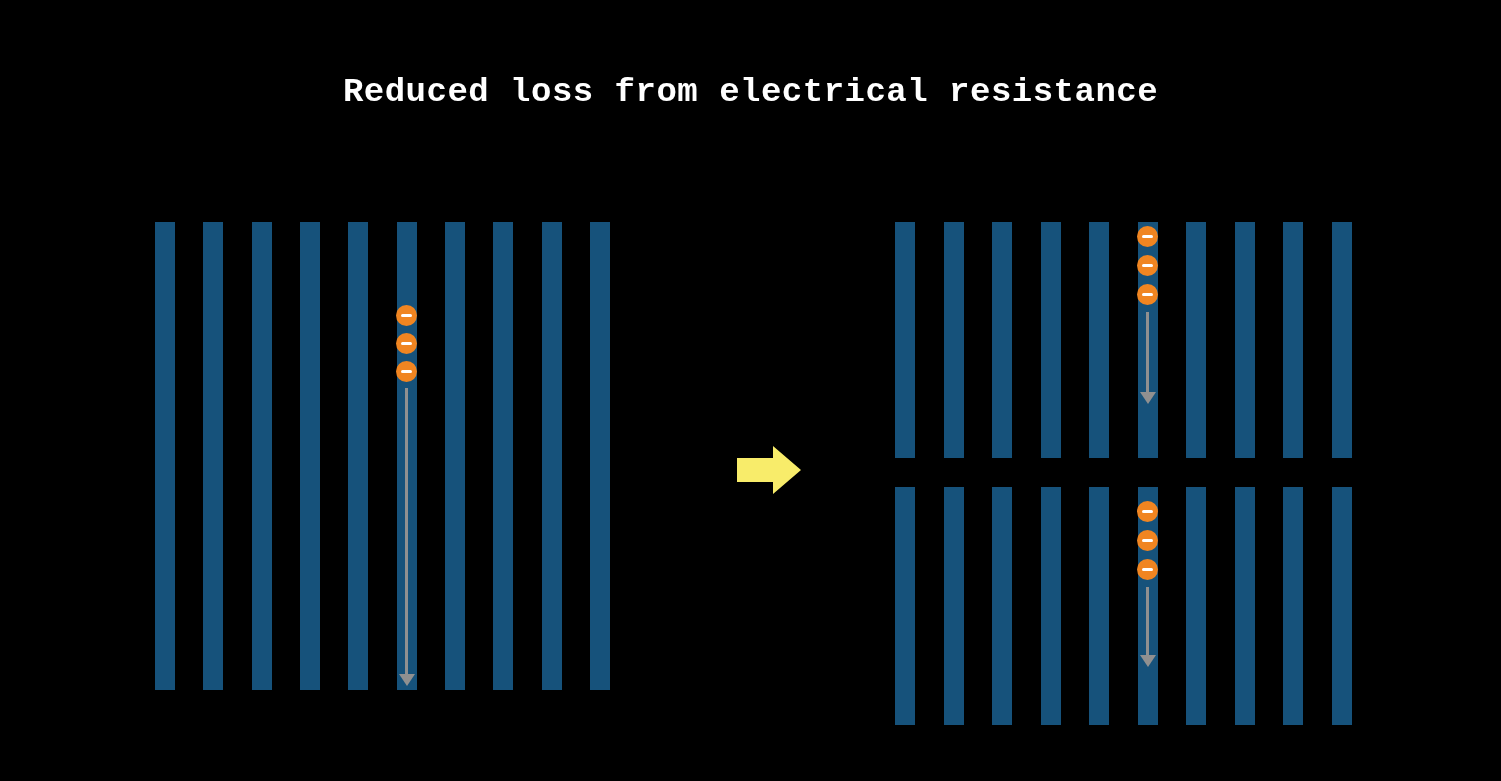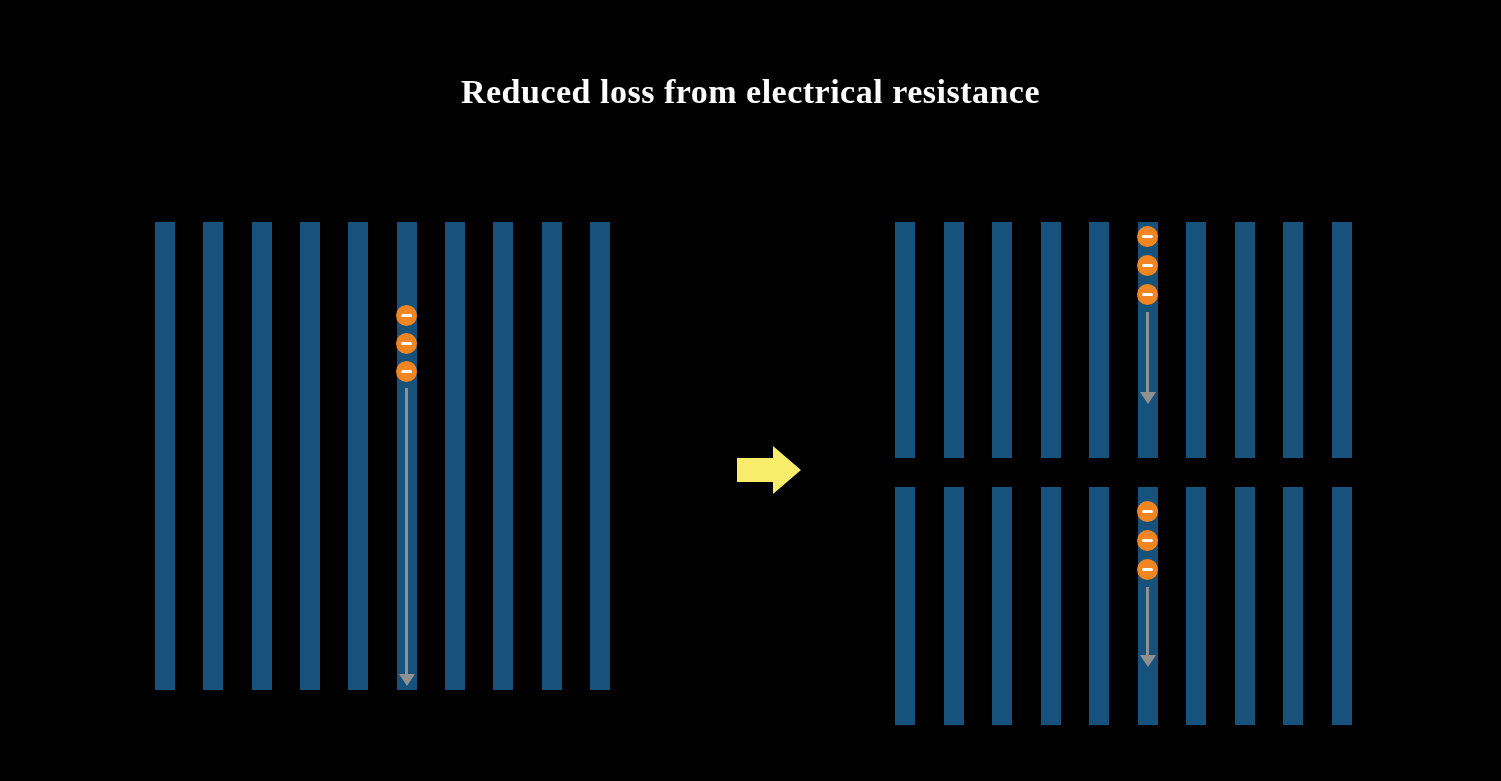--- a/index.html
+++ b/index.html
@@ -2,21 +2,21 @@
 <html style="--bg: #000000; --bar: #16527b; --electron: #f08521; --esym: #ffffff; --flow: #909090; --trans: #f8ec6a;"><head>
 <meta charset="utf-8">
 <style>
   * { margin:0; padding:0; box-sizing:border-box; }
   html,body { background:#000; }
   .canvas {
     position:relative;
     width:1501px; height:725px;
     background:var(--bg,#000);
     overflow:hidden;
-    font-family:Liberation Serif, serif;
+    font-family:Liberation Mono, monospace;
     padding-left:48px;
   }
   .title {
     position:absolute;
     top:73px; left:0; width:100%;
     text-align:center;
     color:#ffffff;
     font-size:34px;
     font-weight:bold;
     letter-spacing:0.5px;

